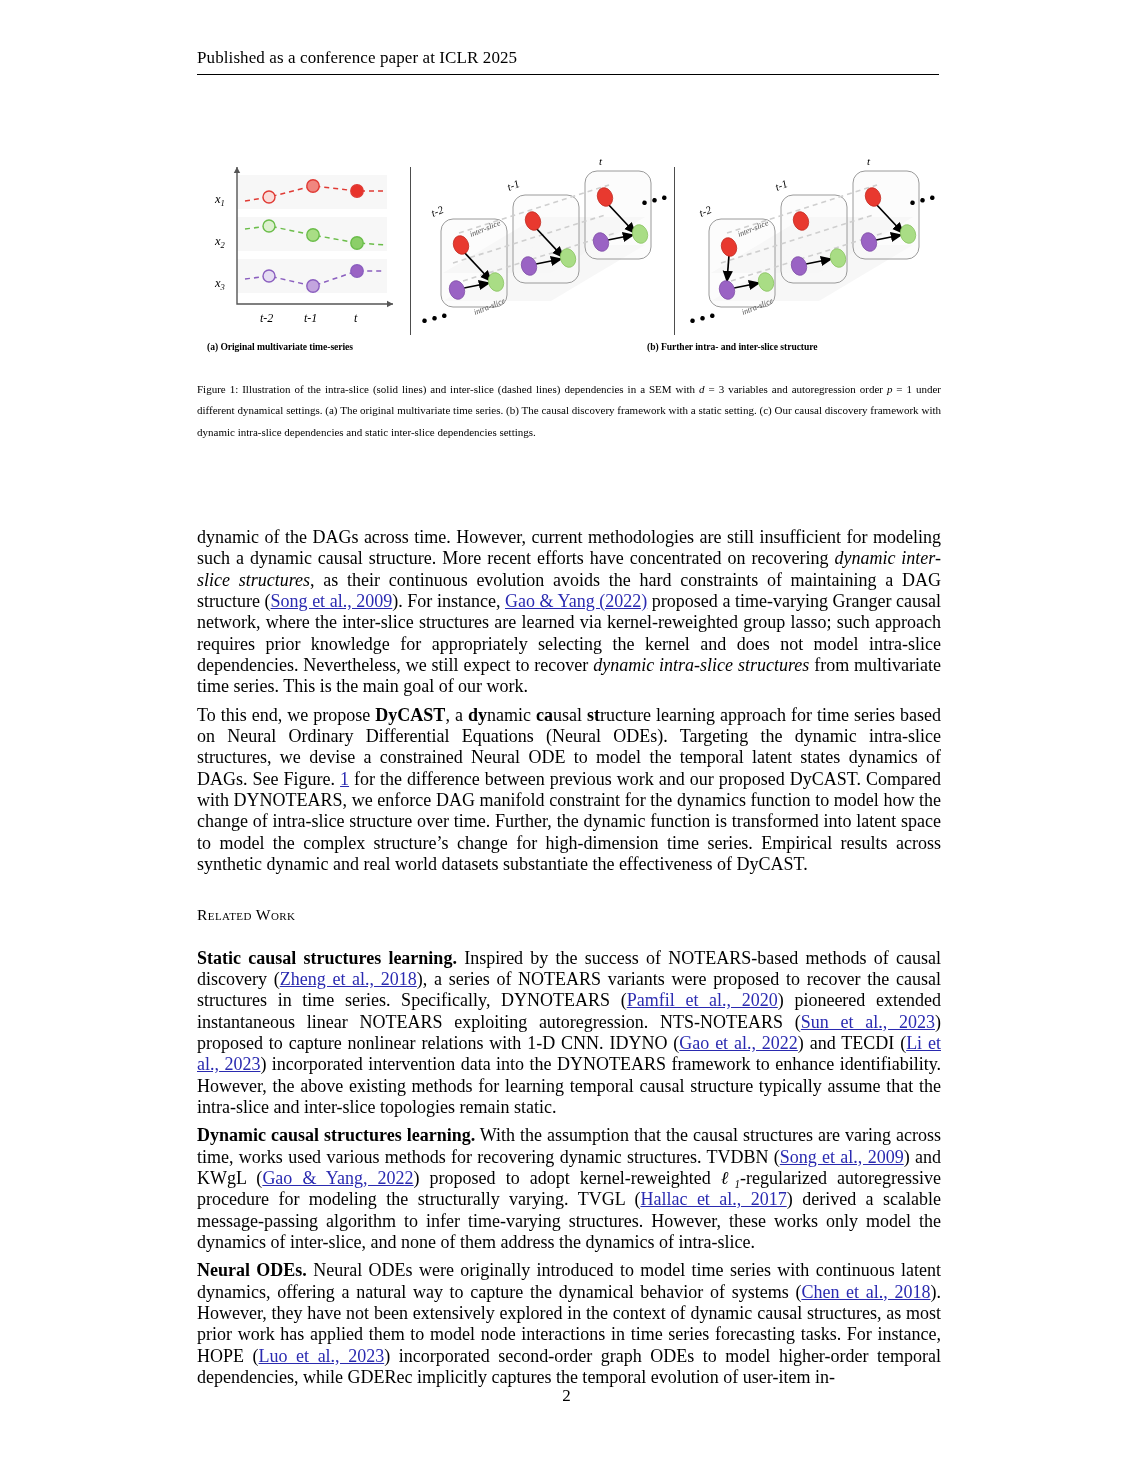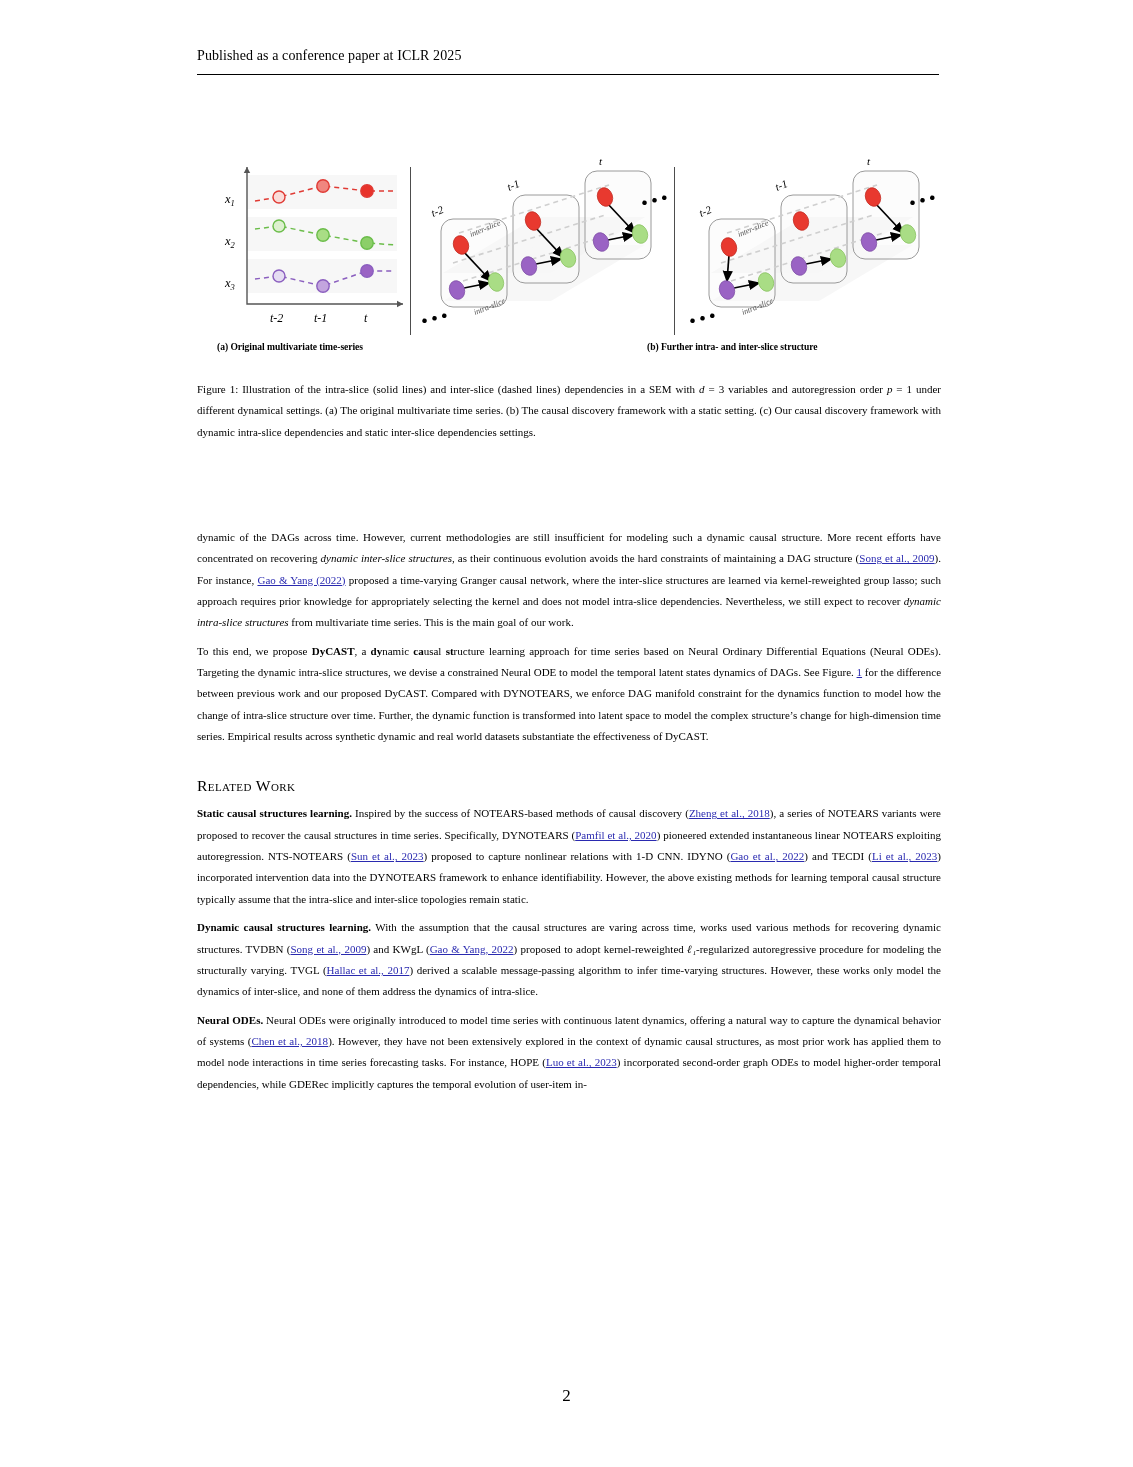--- a/index.html
+++ b/index.html
@@ -21,21 +21,21 @@
     width: 1133px;
     height: 1467px;
   }
 
   
   .runhead {
     position: absolute;
     left: 197px;
     top: 48px;
     width: 742px;
-    font-size: 14px;
+    font-size: 17px;
     letter-spacing: 0.1px;
     color: #000;
   }
   .runhead-rule {
     position: absolute;
     left: 197px;
     top: 74px;
     width: 742px;
     height: 1.4px;
     background: #000;
@@ -47,21 +47,21 @@
     left: 197px;
     top: 155px;
     width: 742px;
     height: 205px;
   }
   .panel {
     position: absolute;
     top: 0;
     height: 180px;
   }
-  .panel-a { left: 14px;   width: 205px; }
+  .panel-a { left: 4px;   width: 205px; }
   .panel-b { left: 222px; width: 250px; }
   .panel-c { left: 486px; width: 256px; }
 
   .vdiv {
     position: absolute;
     top: 12px;
     width: 1.3px;
     height: 168px;
     background: #4d4d4d;
   }
@@ -95,33 +95,33 @@
 
   
   .body-col {
     position: absolute;
     left: 197px;
     top: 527px;
     width: 744px;
   }
   p.para {
     margin: 0 0 0 0;
-    font-size: 11px;
+    font-size: 18px;
     line-height: 21.35px;
     text-align: justify;
     text-justify: inter-word;
     hyphens: manual;
   }
   p.para + p.para { margin-top: 7px; }
   .cite { color: #2a2ab0; }
   .it { font-style: italic; }
   .bd { font-weight: bold; }
 
   h2.section {
-    margin: 30px 0 8px 0;
+    margin: 30px 0 24px 0;
     font-size: 15.6px;
     font-weight: normal;
     font-variant: small-caps;
     letter-spacing: 0.4px;
   }
   .rw-gap { margin-top: 28px; }
 
   
   .pagenum {
     position: absolute;

